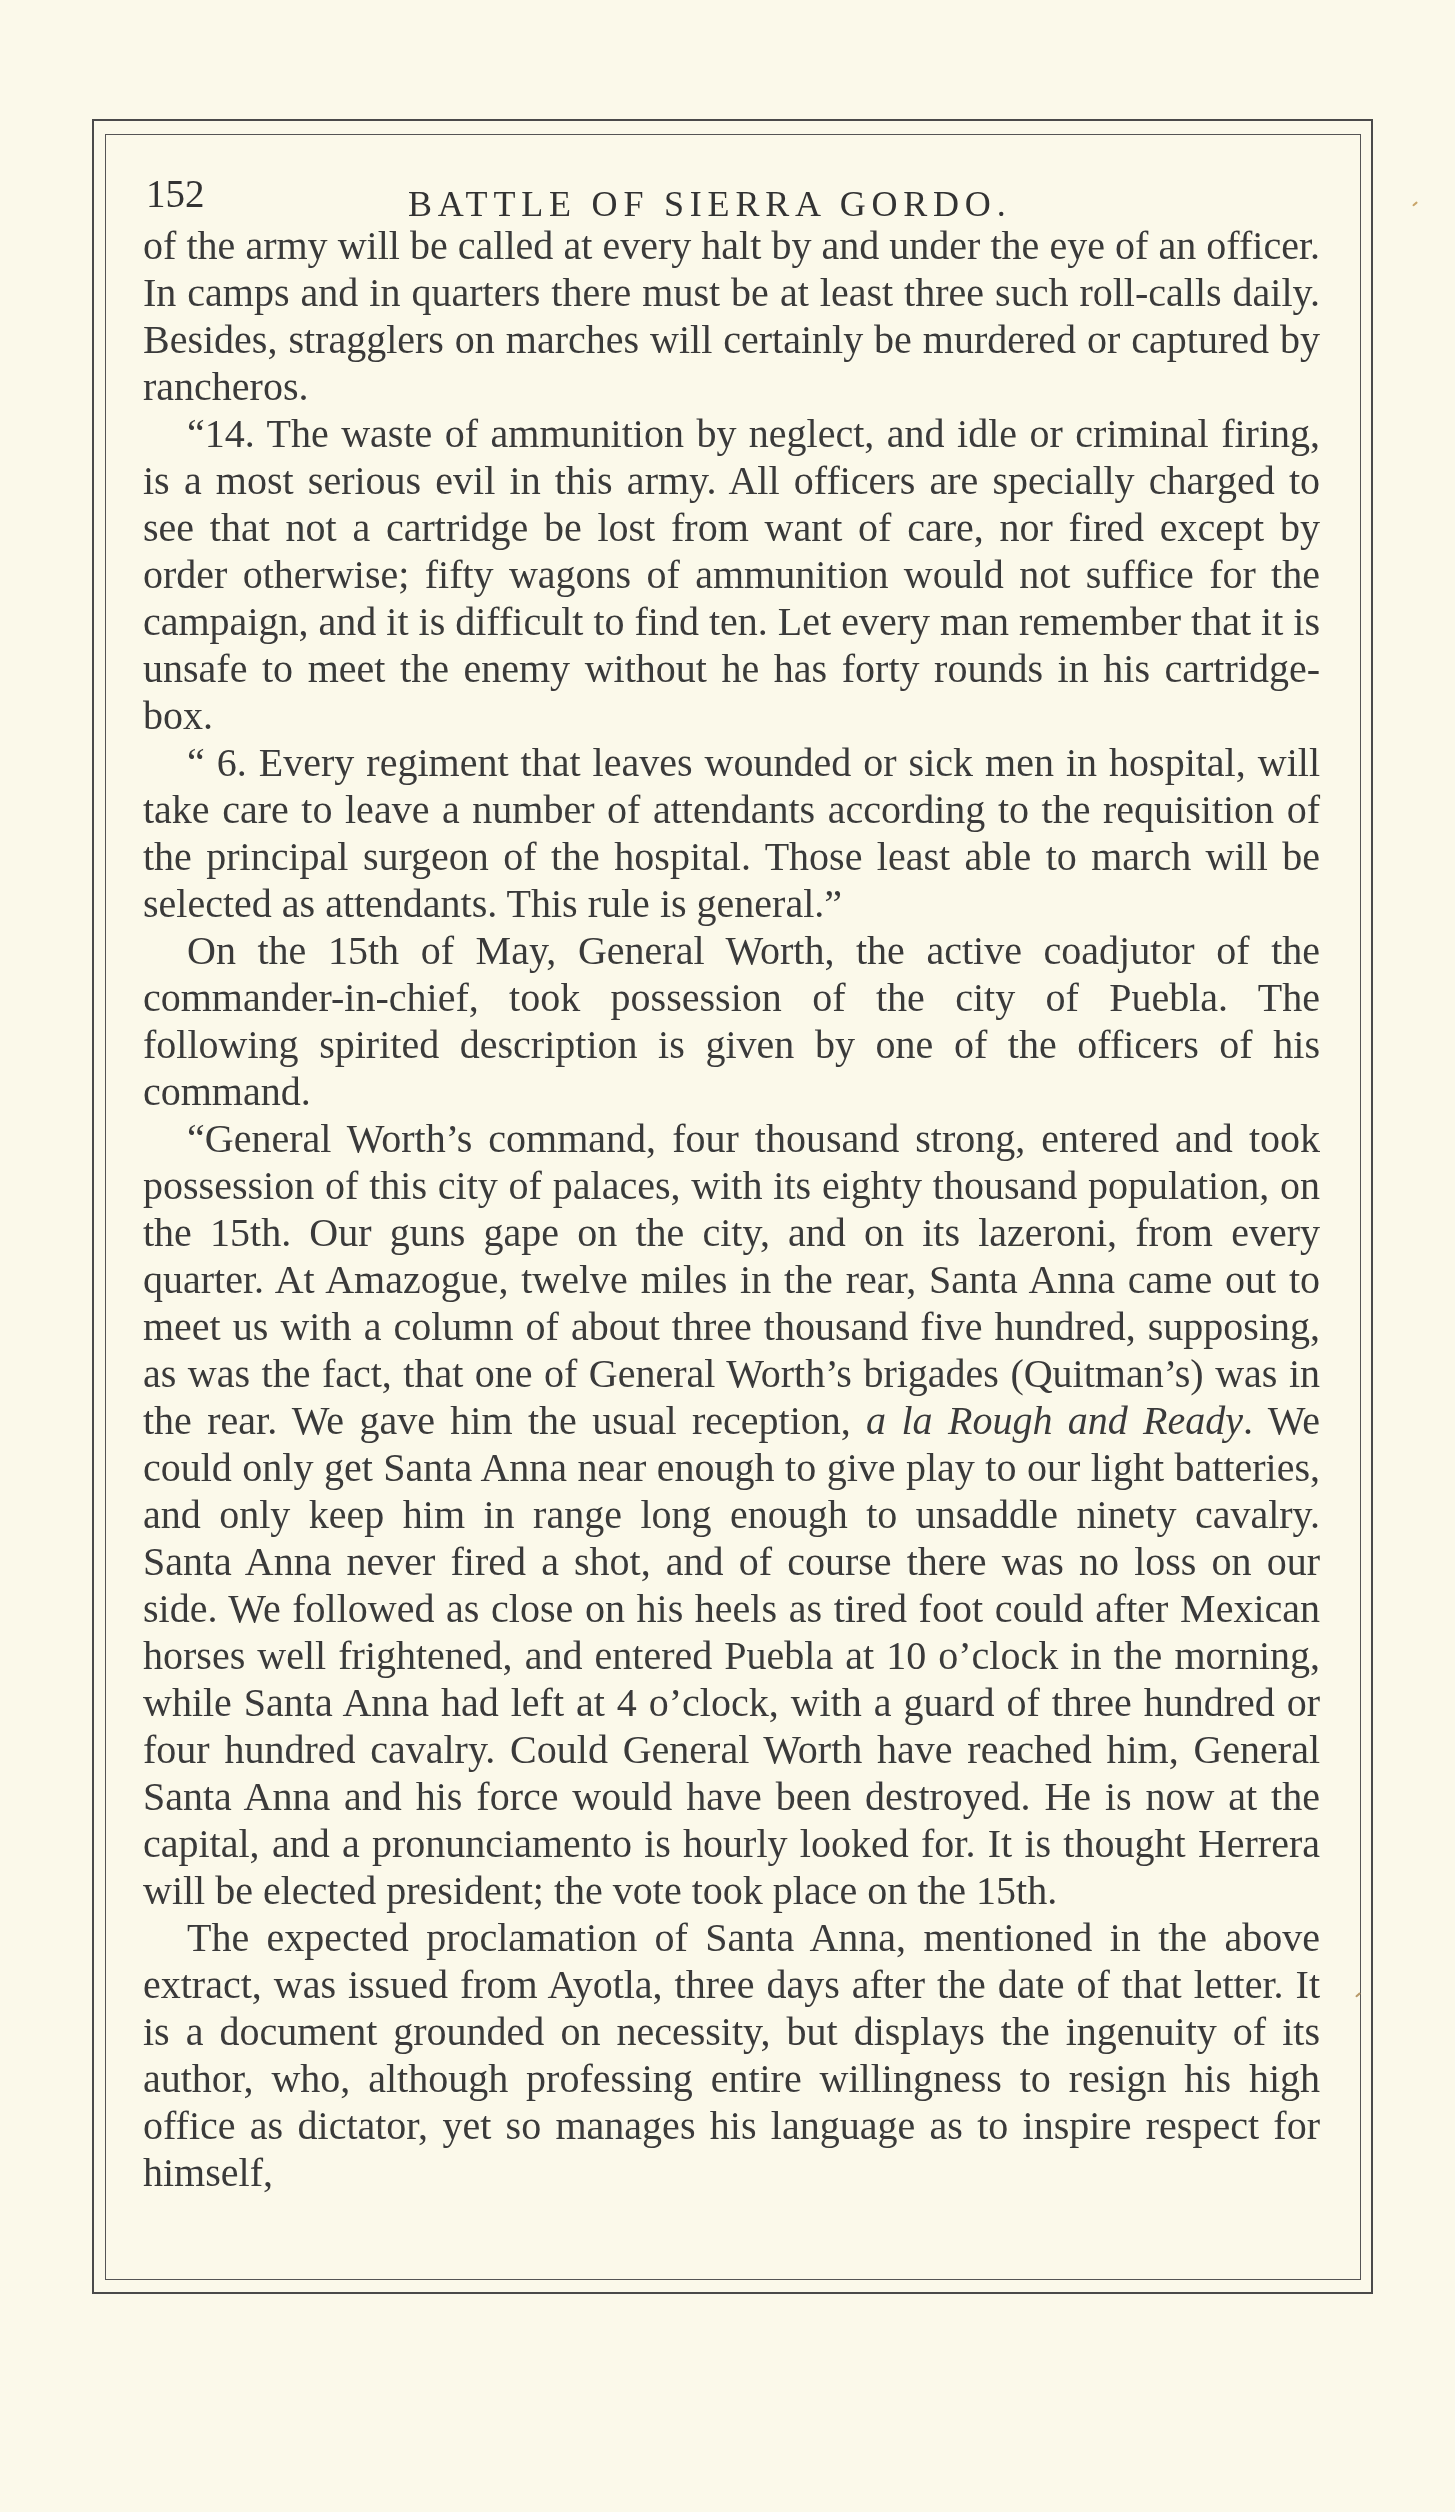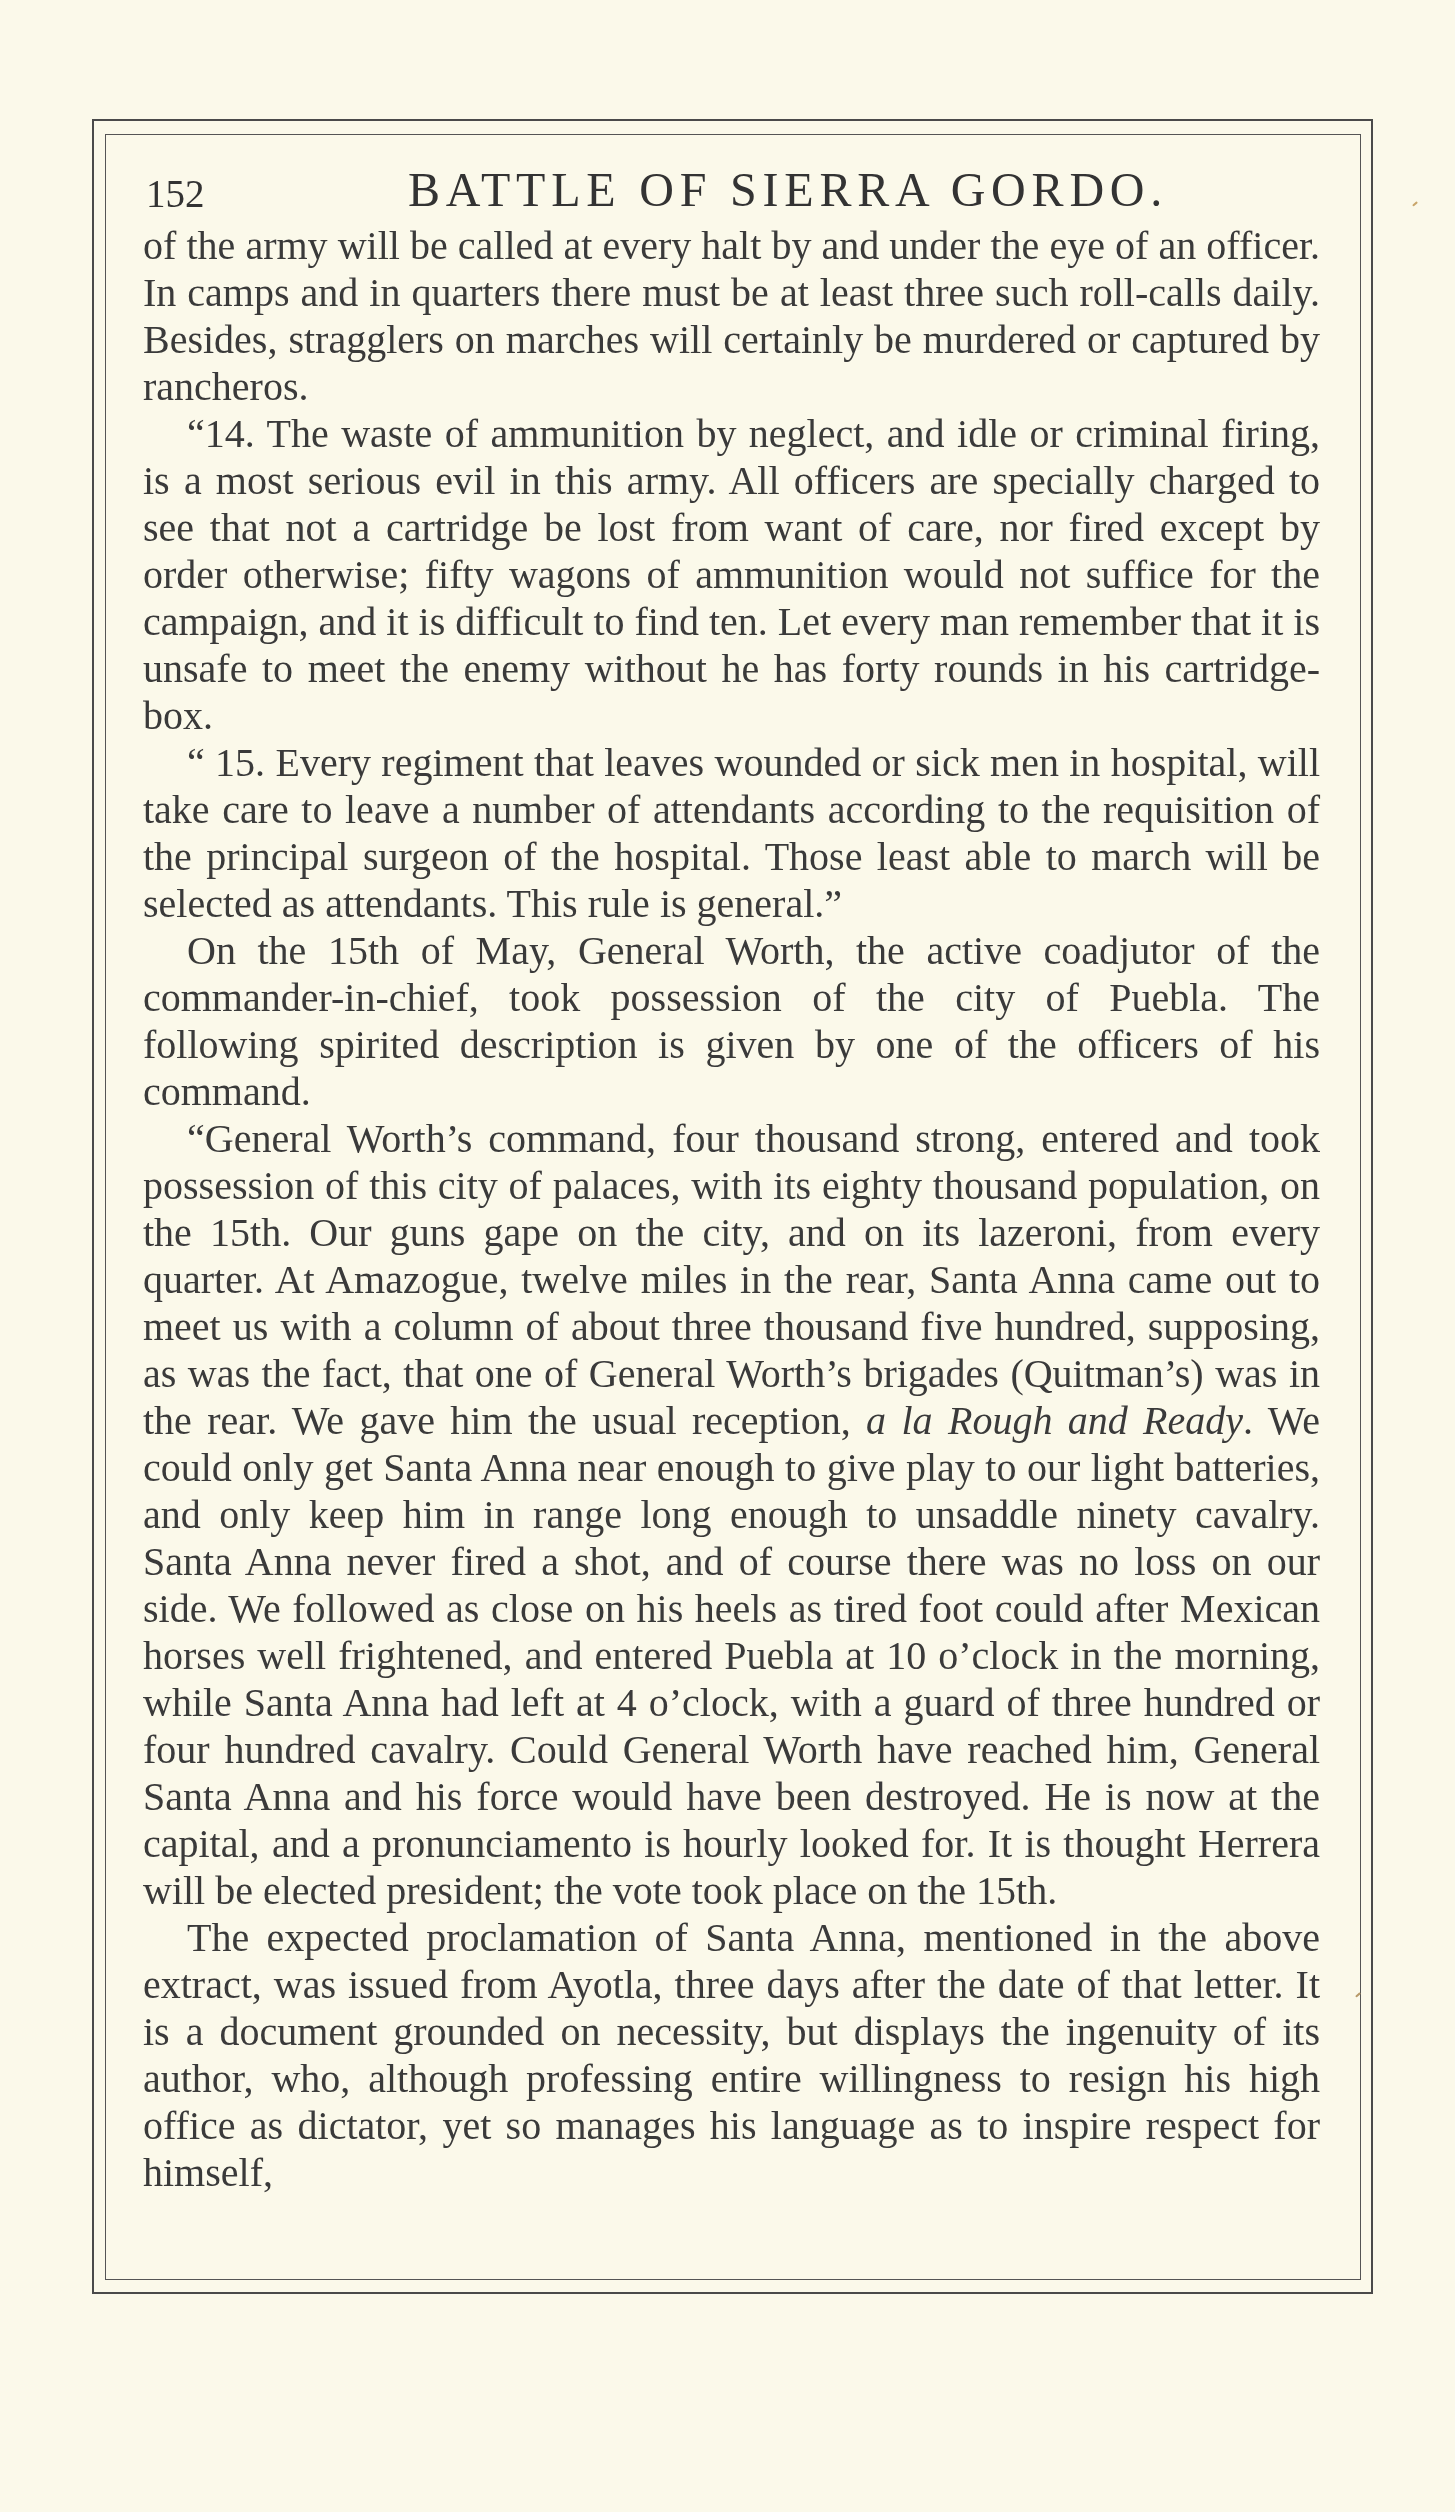--- a/index.html
+++ b/index.html
@@ -44,22 +44,22 @@
       position: absolute;
       left: 0;
       top: 11.6px;
       font-size: 39px;
       color: #333;
       letter-spacing: 0px;
     }
     .page-title {
       position: absolute;
       left: 262px;
-      top: 3px;
-      font-size: 48px;
+      top: 24px;
+      font-size: 36px;
       letter-spacing: 5.8px;
       color: #333;
     }
     .text-block {
       position: absolute;
       left: 143px;
       top: 222px;
       width: 1177px;
       font-size: 40px;
       line-height: 47px;
@@ -90,21 +90,21 @@
 <div class="inner-frame"></div>
 
 <div class="running-head">
   <span class="page-number">152</span>
   <span class="page-title">BATTLE OF SIERRA GORDO.</span>
 </div>
 
 <div class="text-block">
   <p class="continuation">of the army will be called at every halt by and under the eye of an officer.  In camps and in quarters there must be at least three such roll-calls daily.  Besides, stragglers on marches will certainly be murdered or captured by rancheros.</p>
   <p>“14. The waste of ammunition by neglect, and idle or criminal firing, is a most serious evil in this army.  All officers are specially charged to see that not a cartridge be lost from want of care, nor fired except by order otherwise; fifty wagons of ammunition would not suffice for the campaign, and it is difficult to find ten.  Let every man remember that it is unsafe to meet the enemy without he has forty rounds in his cartridge-box.</p>
-  <p>“ 15. Every regiment that leaves wounded or sick men in hospital, will take care to leave a number of attendants according to the requisition of the principal surgeon of the hospital.  Those least able to march will be selected as attendants.  This rule is general.”</p>
+  <p>“ 6. Every regiment that leaves wounded or sick men in hospital, will take care to leave a number of attendants according to the requisition of the principal surgeon of the hospital.  Those least able to march will be selected as attendants.  This rule is general.”</p>
   <p>On the 15th of May, General Worth, the active coadjutor of the commander-in-chief, took possession of the city of Puebla.  The following spirited description is given by one of the officers of his command.</p>
   <p><span>“General Worth’s command, four thousand strong, entered and took possession of this city of palaces, with its eighty thousand population, on the 15th.  Our guns gape on the city, and on its lazeroni, from every quarter.  At Amazogue, twelve miles in the rear, Santa Anna came out to meet us with a column of about three thousand five hundred, supposing, as was the fact, that one of General Worth’s brigades (Quitman’s) was in the rear.  We gave him the usual reception, </span><em>a la Rough and Ready</em><span>.  We could only get Santa Anna near enough to give play to our light batteries, and only keep him in range long enough to unsaddle ninety cavalry.  Santa Anna never fired a shot, and of course there was no loss on our side.  We followed as close on his heels as tired foot could after Mexican horses well frightened, and entered Puebla at 10 o’clock in the morning, while Santa Anna had left at 4 o’clock, with a guard of three hundred or four hundred cavalry.  Could General Worth have reached him, General Santa Anna and his force would have been destroyed.  He is now at the capital, and a pronunciamento is hourly looked for.  It is thought Herrera will be elected president; the vote took place on the 15th.</span></p>
   <p>The expected proclamation of Santa Anna, mentioned in the above extract, was issued from Ayotla, three days after the date of that letter.  It is a document grounded on necessity, but displays the ingenuity of its author, who, although professing entire willingness to resign his high office as dictator, yet so manages his language as to inspire respect for himself,</p>
 </div>
 
 <div class="speck" style="left:1412px; top:203px;"></div>
 <div class="speck" style="left:1355px; top:1994px; background:#b89a6a;"></div>
 
 
 </body></html>

